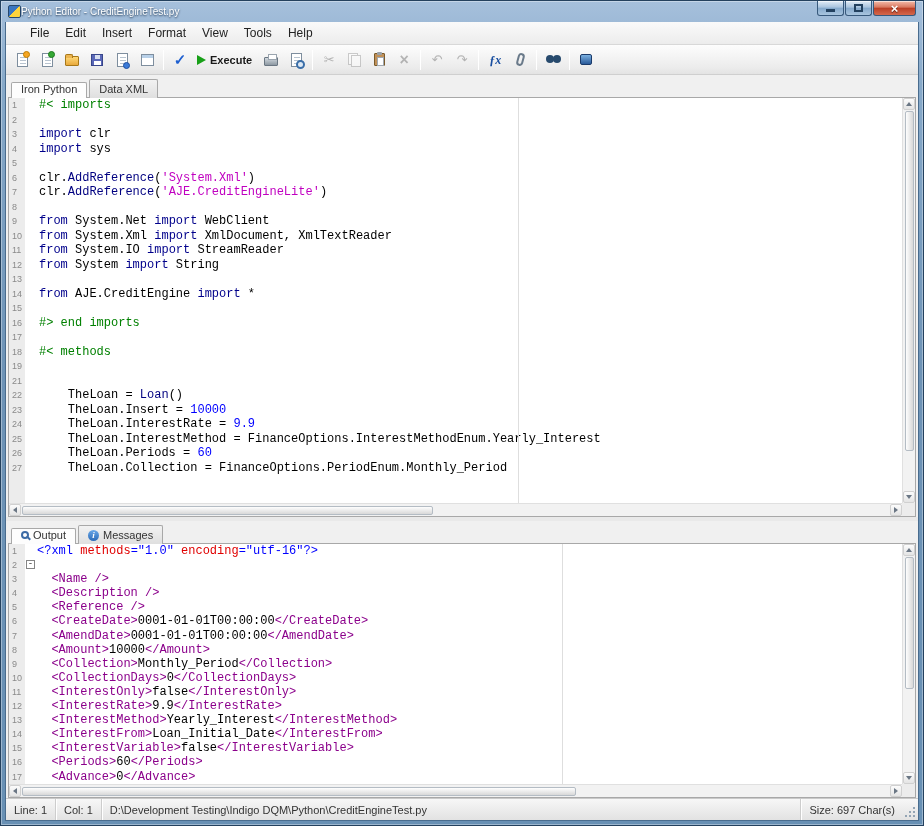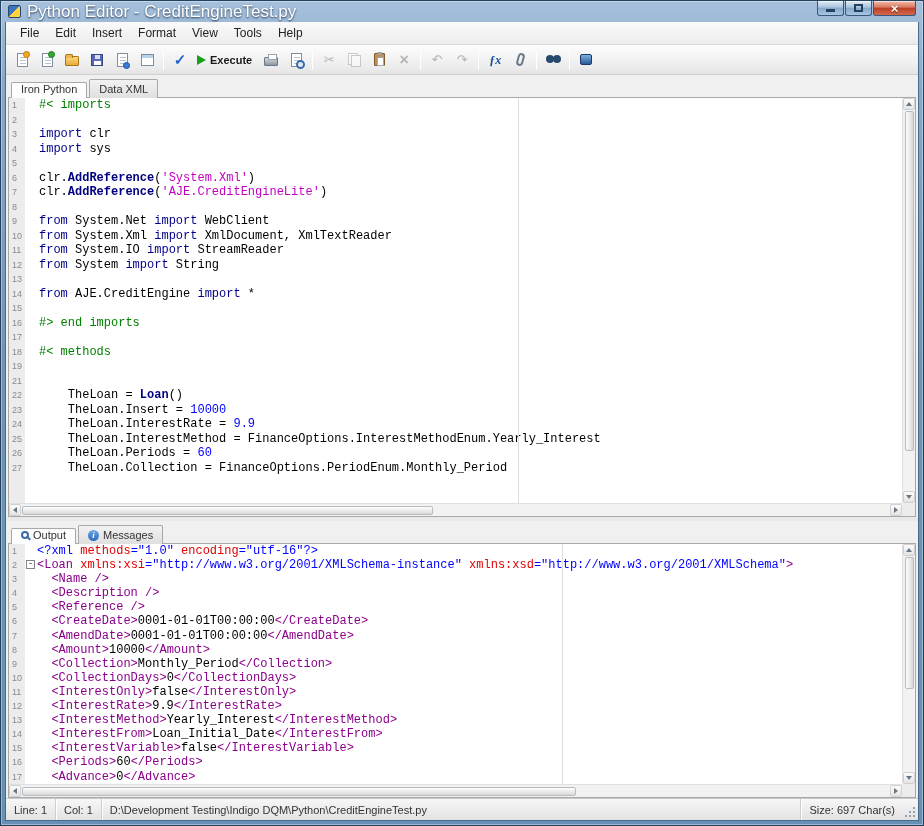--- a/index.html
+++ b/index.html
@@ -1,29 +1,29 @@
 <!DOCTYPE html>
 <html><head>
 <meta charset="utf-8">
 <style>
 *{box-sizing:border-box;margin:0;padding:0}
 body{margin:0;background:#c9d5e2;font-family:"Liberation Sans",sans-serif}
 .window{width:924px;height:826px;border:1px solid #24415e;background:linear-gradient(180deg,#a6c0dc 0%,#87a9c9 10%,#6e93b6 45%,#6890b4 100%);padding:0 4px 4px 4px;position:relative;box-shadow:inset 0 0 0 1px rgba(255,255,255,.35)}
 .titlebar{height:21px;display:flex;align-items:center;position:relative}
 .app-icon{width:13px;height:13px;border-radius:2px;background:linear-gradient(135deg,#3a76c0 0 50%,#ffd43b 50% 100%);border:1px solid #27486e;margin-left:3px;flex:none}
-.title-text{color:#fff;font-size:17px;margin-left:6px;text-shadow:0 1px 2px rgba(0,25,50,.85);white-space:nowrap}
+.title-text{color:#fff;font-size:10px;text-shadow:0 1px 2px rgba(0,25,50,.85);white-space:nowrap}
 .win-buttons{position:absolute;top:0;right:3px;display:flex;gap:1px}
 .win-btn{height:15px;border:1px solid #37597c;border-top:none;display:flex;align-items:center;justify-content:center;border-radius:0 0 3px 3px;box-shadow:inset 0 1px 0 rgba(255,255,255,.55)}
 .win-btn.min,.win-btn.max{width:27px;background:linear-gradient(#e2ecf6,#a9c4de 45%,#84a8cb 50%,#a9c5df)}
 .win-btn.close{width:43px;background:linear-gradient(#f4bcab,#d8765e 45%,#ba3e25 50%,#d5684c)}
 .glyph-min{width:9px;height:3px;background:#23415f;margin-top:5px}
 .glyph-max{width:9px;height:8px;border:2px solid #23415f}
 .glyph-close{color:#fff;font-size:13px;font-weight:bold;line-height:13px;text-shadow:0 1px 1px rgba(0,0,0,.5)}
 .client{height:799px;background:#f0f0f0;border:1px solid #496c8e;border-top:none;display:flex;flex-direction:column;overflow:hidden}
-.menubar{height:23px;flex:none;background:linear-gradient(#fafafa,#ececec);border-bottom:1px solid #d8d8d8;display:flex;align-items:center;padding-left:6px}
+.menubar{height:23px;flex:none;background:linear-gradient(#fafafa,#ececec);border-bottom:1px solid #d8d8d8;display:flex;align-items:center;padding-left:16px}
 .menu-item{font-size:12px;color:#222;padding:3px 8px}
 .toolbar{height:30px;flex:none;background:linear-gradient(#fdfdfd,#ebebeb 80%,#e3e3e3);border-bottom:1px solid #cfcfcf;display:flex;align-items:center;padding:0 4px;gap:1px}
 .tbtn{height:24px;min-width:24px;display:flex;align-items:center;justify-content:center;background:transparent;border:1px solid transparent;border-radius:2px;padding:0 3px;gap:4px;font:inherit}
 .tbtn.dis{filter:grayscale(1) opacity(.45)}
 .tsep{width:1px;height:20px;background:#c4c4c4;border-right:1px solid #fff;margin:0 3px;flex:none}
 .tlabel{font-size:11px;font-weight:bold;color:#1a1a1a;padding-right:2px;white-space:nowrap}
 .ic{display:inline-block}
 .ic-page{width:11px;height:14px;background:#fff;border:1px solid #7e8e9e;position:relative}
 .ic-page::before{content:"";position:absolute;left:2px;top:3px;width:6px;height:1px;background:#b8c4d0;box-shadow:0 3px 0 #b8c4d0,0 6px 0 #b8c4d0}
 .v-new::after{content:"";position:absolute;right:-3px;top:-3px;width:5px;height:5px;background:#f5a623;border:1px solid #c07d00;border-radius:50%}
@@ -69,21 +69,21 @@
 .margin-guide{position:absolute;top:0;bottom:0;width:1px;background:#dedede}
 .cl{display:flex;height:14.5px;line-height:14.5px}
 .output-pane .cl{height:14.1px;line-height:14.1px}
 .ln{flex:0 0 16px;font-size:9px;color:#8a8a8a;padding-left:3px;line-height:inherit}
 .fc{flex:0 0 14px;position:relative}
 .output-pane .fc{flex-basis:12px}
 .foldbox{position:absolute;left:1px;top:2px;width:9px;height:9px;border:1px solid #848484;background:#fff;font-size:9px;line-height:7px;text-align:center;color:#333;font-family:"Liberation Mono",monospace}
 .lt{white-space:pre;font-family:"Liberation Mono",monospace;font-size:12px;color:#000}
 .seg-c{color:#008000}
 .seg-k{color:#00008b}
-.seg-m{color:#000080;font-weight:bold}
+.seg-m{color:#000080;font-weight:normal}
 .seg-s{color:#c000c0}
 .seg-n{color:#0000ff}
 .seg-xt{color:#8b008b}
 .seg-xa{color:#e00000}
 .seg-xv{color:#0000ff}
 .hscroll{position:absolute;left:0;bottom:0;height:13px;right:13px;background:#f2f2f2;border-top:1px solid #e0e0e0;display:flex;align-items:center}
 .vscroll{position:absolute;top:0;right:0;width:13px;bottom:13px;background:#f2f2f2;border-left:1px solid #e0e0e0;display:flex;flex-direction:column;align-items:center}
 .corner{position:absolute;right:0;bottom:0;width:13px;height:13px;background:#ececec}
 .sb-btn{flex:none;width:12px;height:12px;display:flex;align-items:center;justify-content:center;background:linear-gradient(#fcfcfc,#e4e4e4);border:1px solid #d0d0d0;border-radius:2px}
 .sb-end{margin-top:auto}
@@ -379,21 +379,20 @@
             <div class="cl">
               <span class="ln">1</span>
               <span class="fc"></span>
               <span class="lt"><span class="seg-xv">&lt;?xml </span><span class="seg-xa">methods</span><span class="seg-xv">="1.0" </span><span class="seg-xa">encoding</span><span class="seg-xv">="utf-16"?&gt;</span></span>
             </div>
             <div class="cl">
               <span class="ln">2</span>
               <span class="fc">
                 <span class="foldbox">-</span>
               </span>
-              <span class="lt"><span class="seg-xt">&lt;Loan </span><span class="seg-xa">xmlns:xsi</span><span class="seg-xv">="http://www.w3.org/2001/XMLSchema-instance" </span><span class="seg-xa">xmlns:xsd</span><span class="seg-xv">="http://www.w3.org/2001/XMLSchema"</span><span class="seg-xt">&gt;</span></span>
             </div>
             <div class="cl">
               <span class="ln">3</span>
               <span class="fc"></span>
               <span class="lt"><span class="seg-xt">  &lt;Name /&gt;</span></span>
             </div>
             <div class="cl">
               <span class="ln">4</span>
               <span class="fc"></span>
               <span class="lt"><span class="seg-xt">  &lt;Description /&gt;</span></span>

